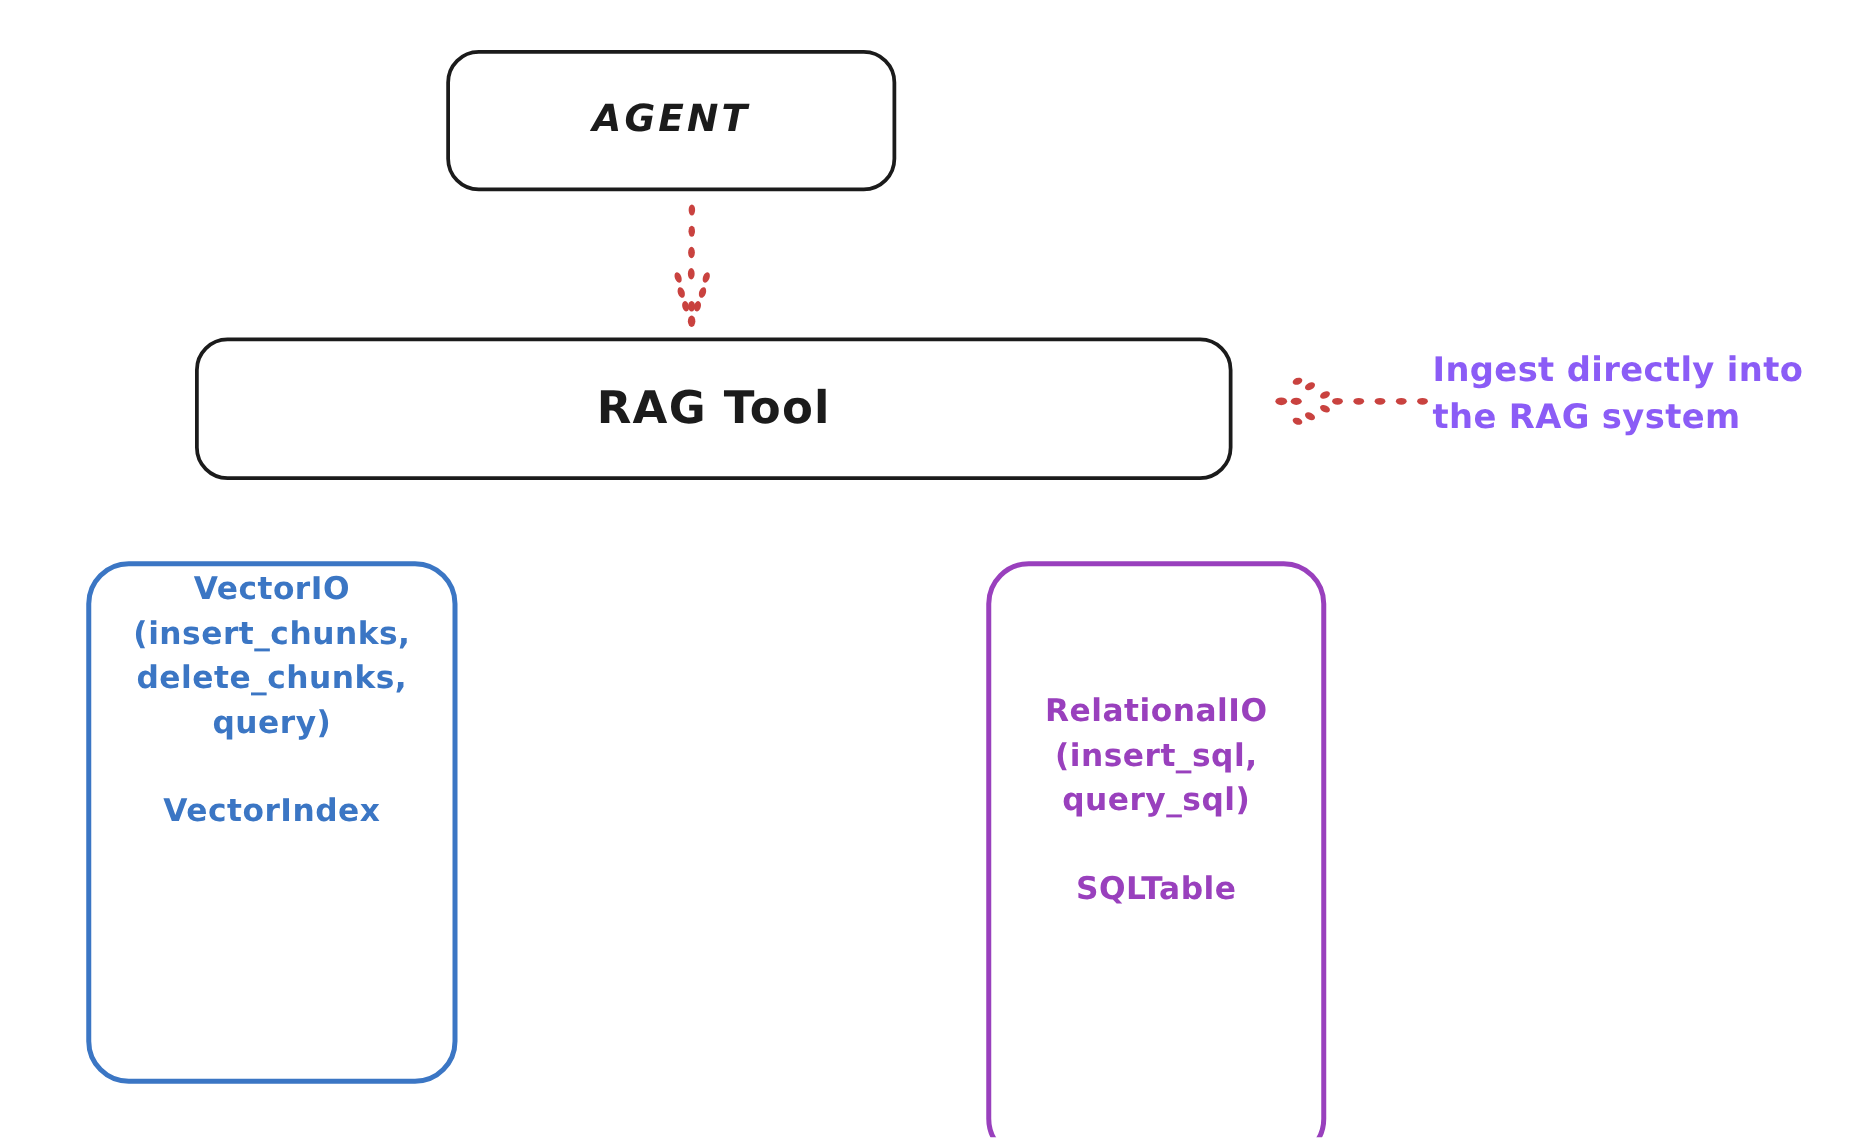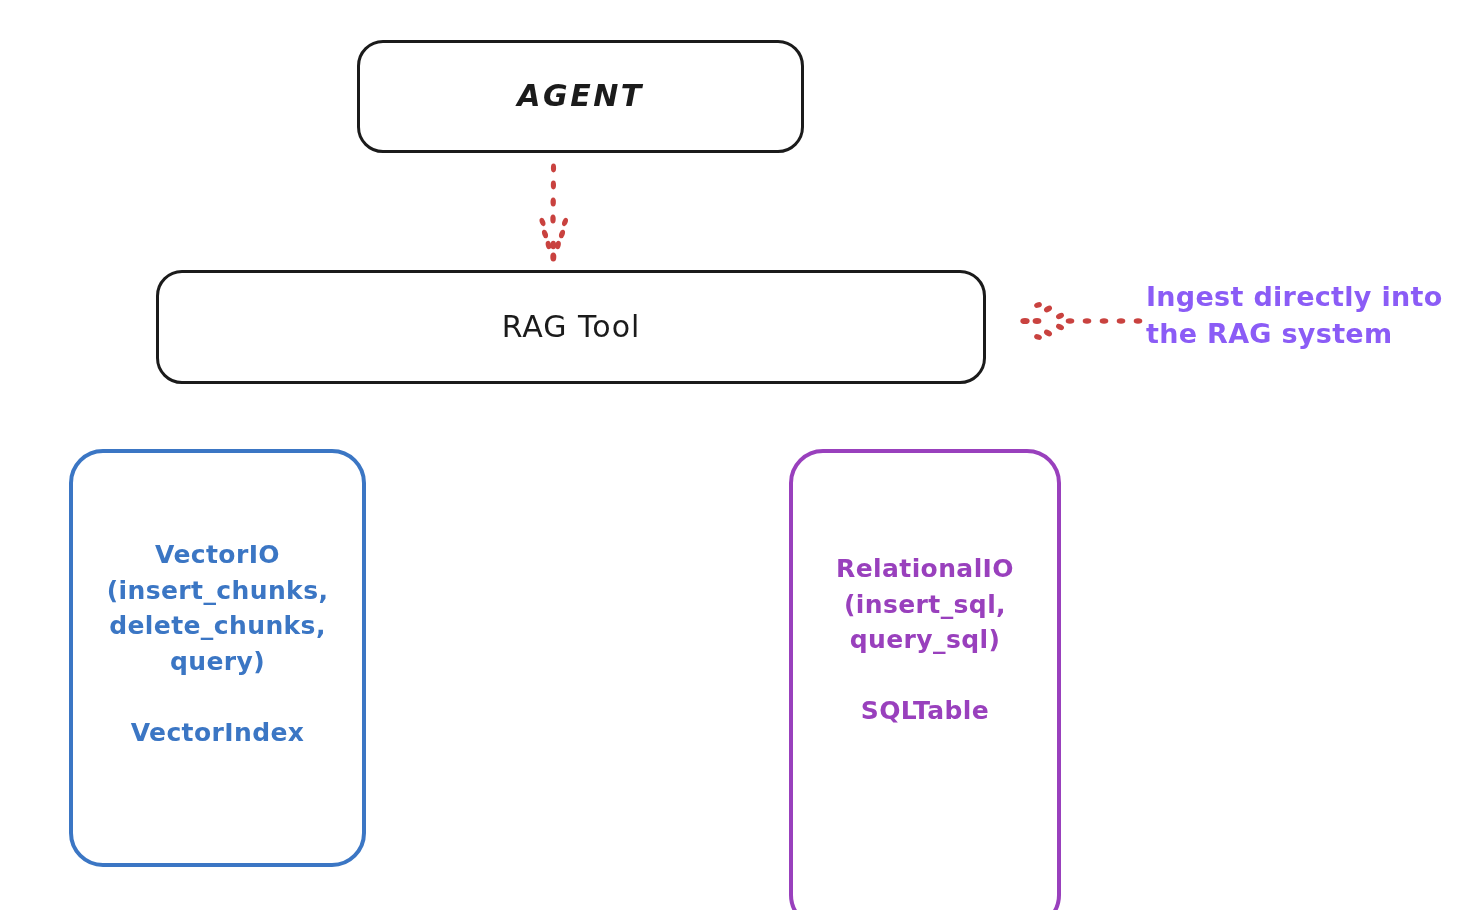--- a/index.html
+++ b/index.html
@@ -32,21 +32,21 @@
   .node-label {
     white-space: pre-line;
     line-height: 1.28;
     letter-spacing: 0.4px;
   }
 
   
   .box-agent {
     left: 357px;
     top: 40px;
-    width: 447px;
+    width: 360px;
     height: 113px;
     border: 3.5px solid #1b1b1b;
     border-radius: 26px;
   }
   .box-agent .node-label {
     font-size: 30px;
     font-style: italic;
     font-weight: 700;
     color: #1b1b1b;
     letter-spacing: 2.5px;
@@ -54,22 +54,22 @@
 
   .box-ragtool {
     left: 156px;
     top: 270px;
     width: 830px;
     height: 114px;
     border: 3.5px solid #1b1b1b;
     border-radius: 26px;
   }
   .box-ragtool .node-label {
-    font-size: 30px;
-    font-weight: 400;
+    font-size: 36px;
+    font-weight: 700;
     color: #1b1b1b;
     letter-spacing: 1px;
   }
 
   
   .box-provider {
     border-width: 4px;
     border-style: solid;
     border-radius: 34px;
     align-items: flex-start;
@@ -83,21 +83,20 @@
 
   .box-vectorio {
     left: 69px;
     top: 449px;
     width: 297px;
     height: 418px;
     border-color: #3b76c4;
   }
   .box-vectorio .node-label {
     color: #3b76c4;
-    padding-top: 84px;
   }
 
   .box-keyvalueio {
     left: 429px;
     top: 449px;
     width: 282px;
     height: 408px;
     border-color: #41924a;
   }
   .box-keyvalueio .node-label {

